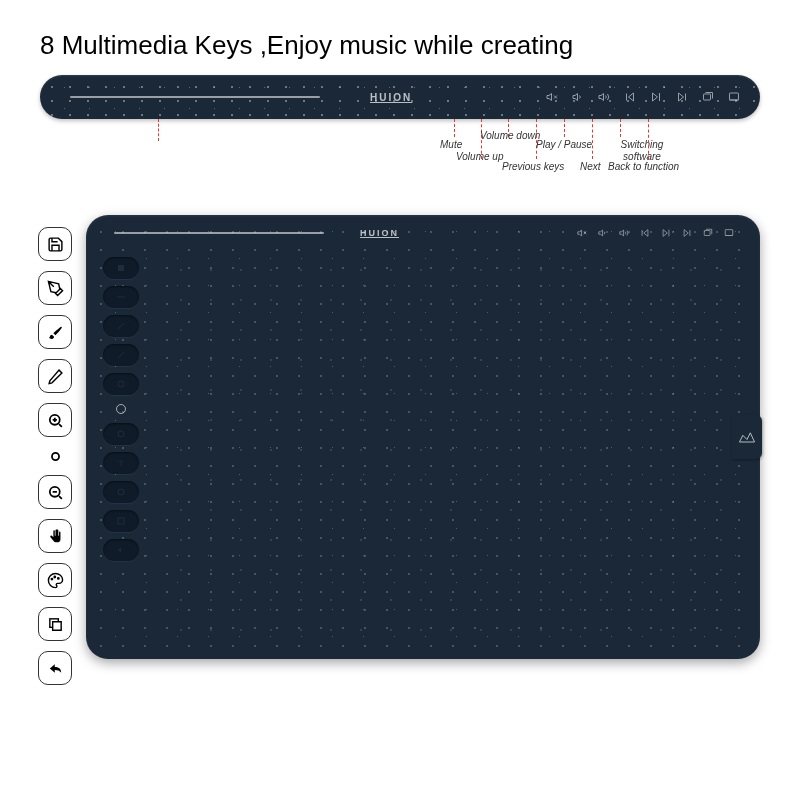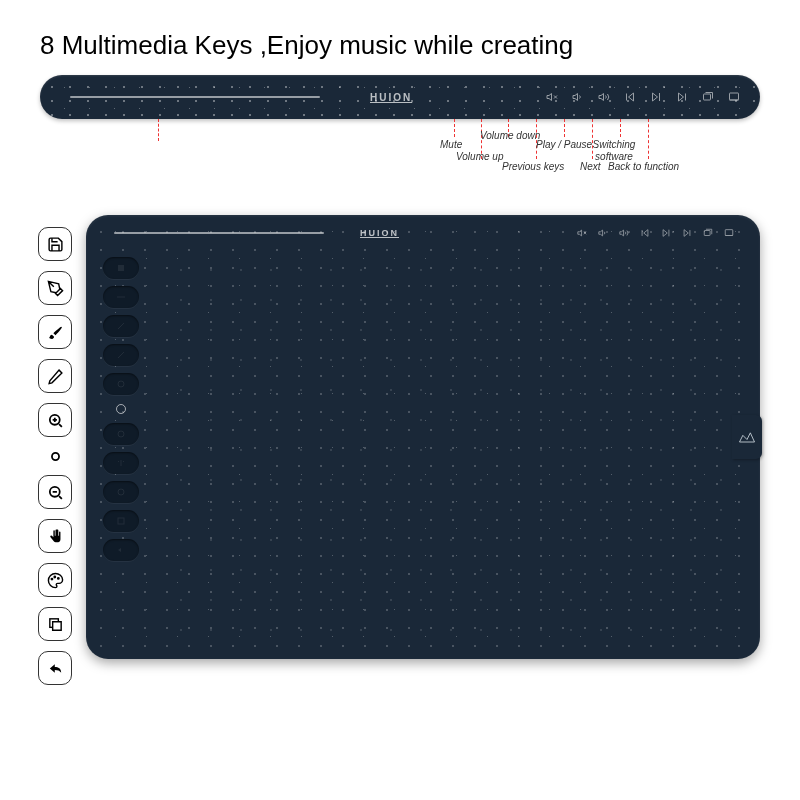--- a/index.html
+++ b/index.html
@@ -120,21 +120,21 @@
     <div class="lbl" style="left:416px;top:32px">Volume up</div>
     <div class="leader" style="left:468px;top:0;height:18px"></div>
     <div class="lbl" style="left:440px;top:11px">Volume down</div>
     <div class="leader" style="left:496px;top:0;height:40px"></div>
     <div class="lbl" style="left:462px;top:42px">Previous keys</div>
     <div class="leader" style="left:524px;top:0;height:18px"></div>
     <div class="lbl" style="left:496px;top:20px">Play / Pause</div>
     <div class="leader" style="left:552px;top:0;height:40px"></div>
     <div class="lbl" style="left:540px;top:42px">Next</div>
     <div class="leader" style="left:580px;top:0;height:18px"></div>
-    <div class="lbl wrap2" style="left:544px;top:20px">Switching software</div>
+    <div class="lbl wrap2" style="left:572px;top:20px">Switching software</div>
     <div class="leader" style="left:608px;top:0;height:40px"></div>
     <div class="lbl" style="left:568px;top:42px">Back to function</div>
   </div>
 
   <div class="tablet-area">
     <div class="icon-col">
       <div class="icon-badge">
           <svg viewBox="0 0 24 24" fill="none" stroke="#000" stroke-width="2">
             <path d="M19 21H5a2 2 0 01-2-2V5a2 2 0 012-2h11l5 5v11a2 2 0 01-2 2z"></path>
             <path d="M17 21v-8H7v8M7 3v5h8"></path>

